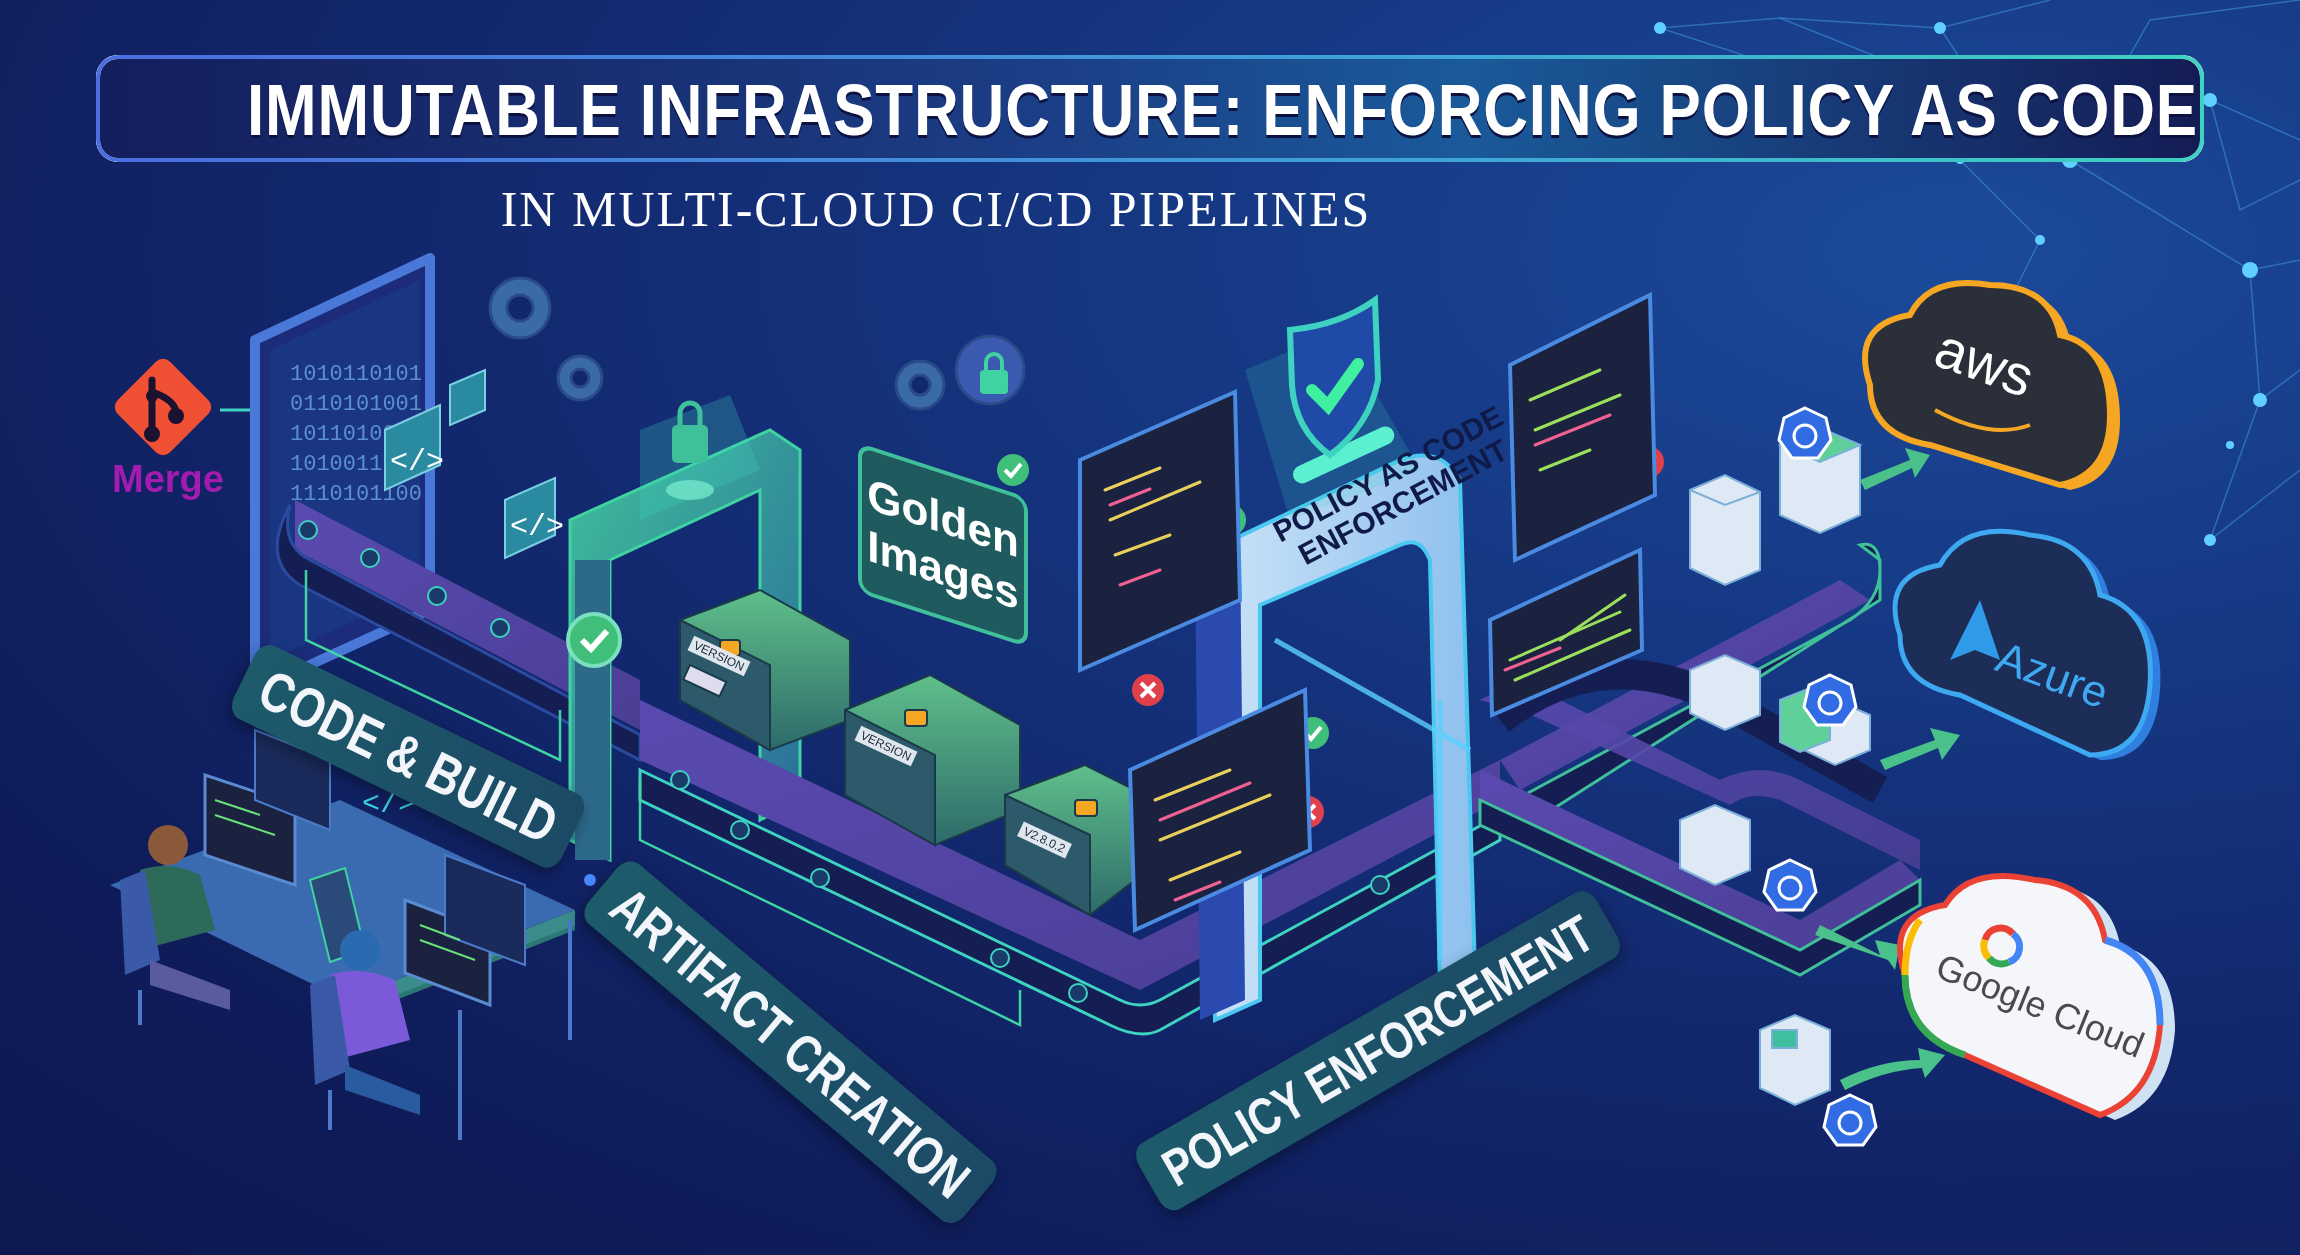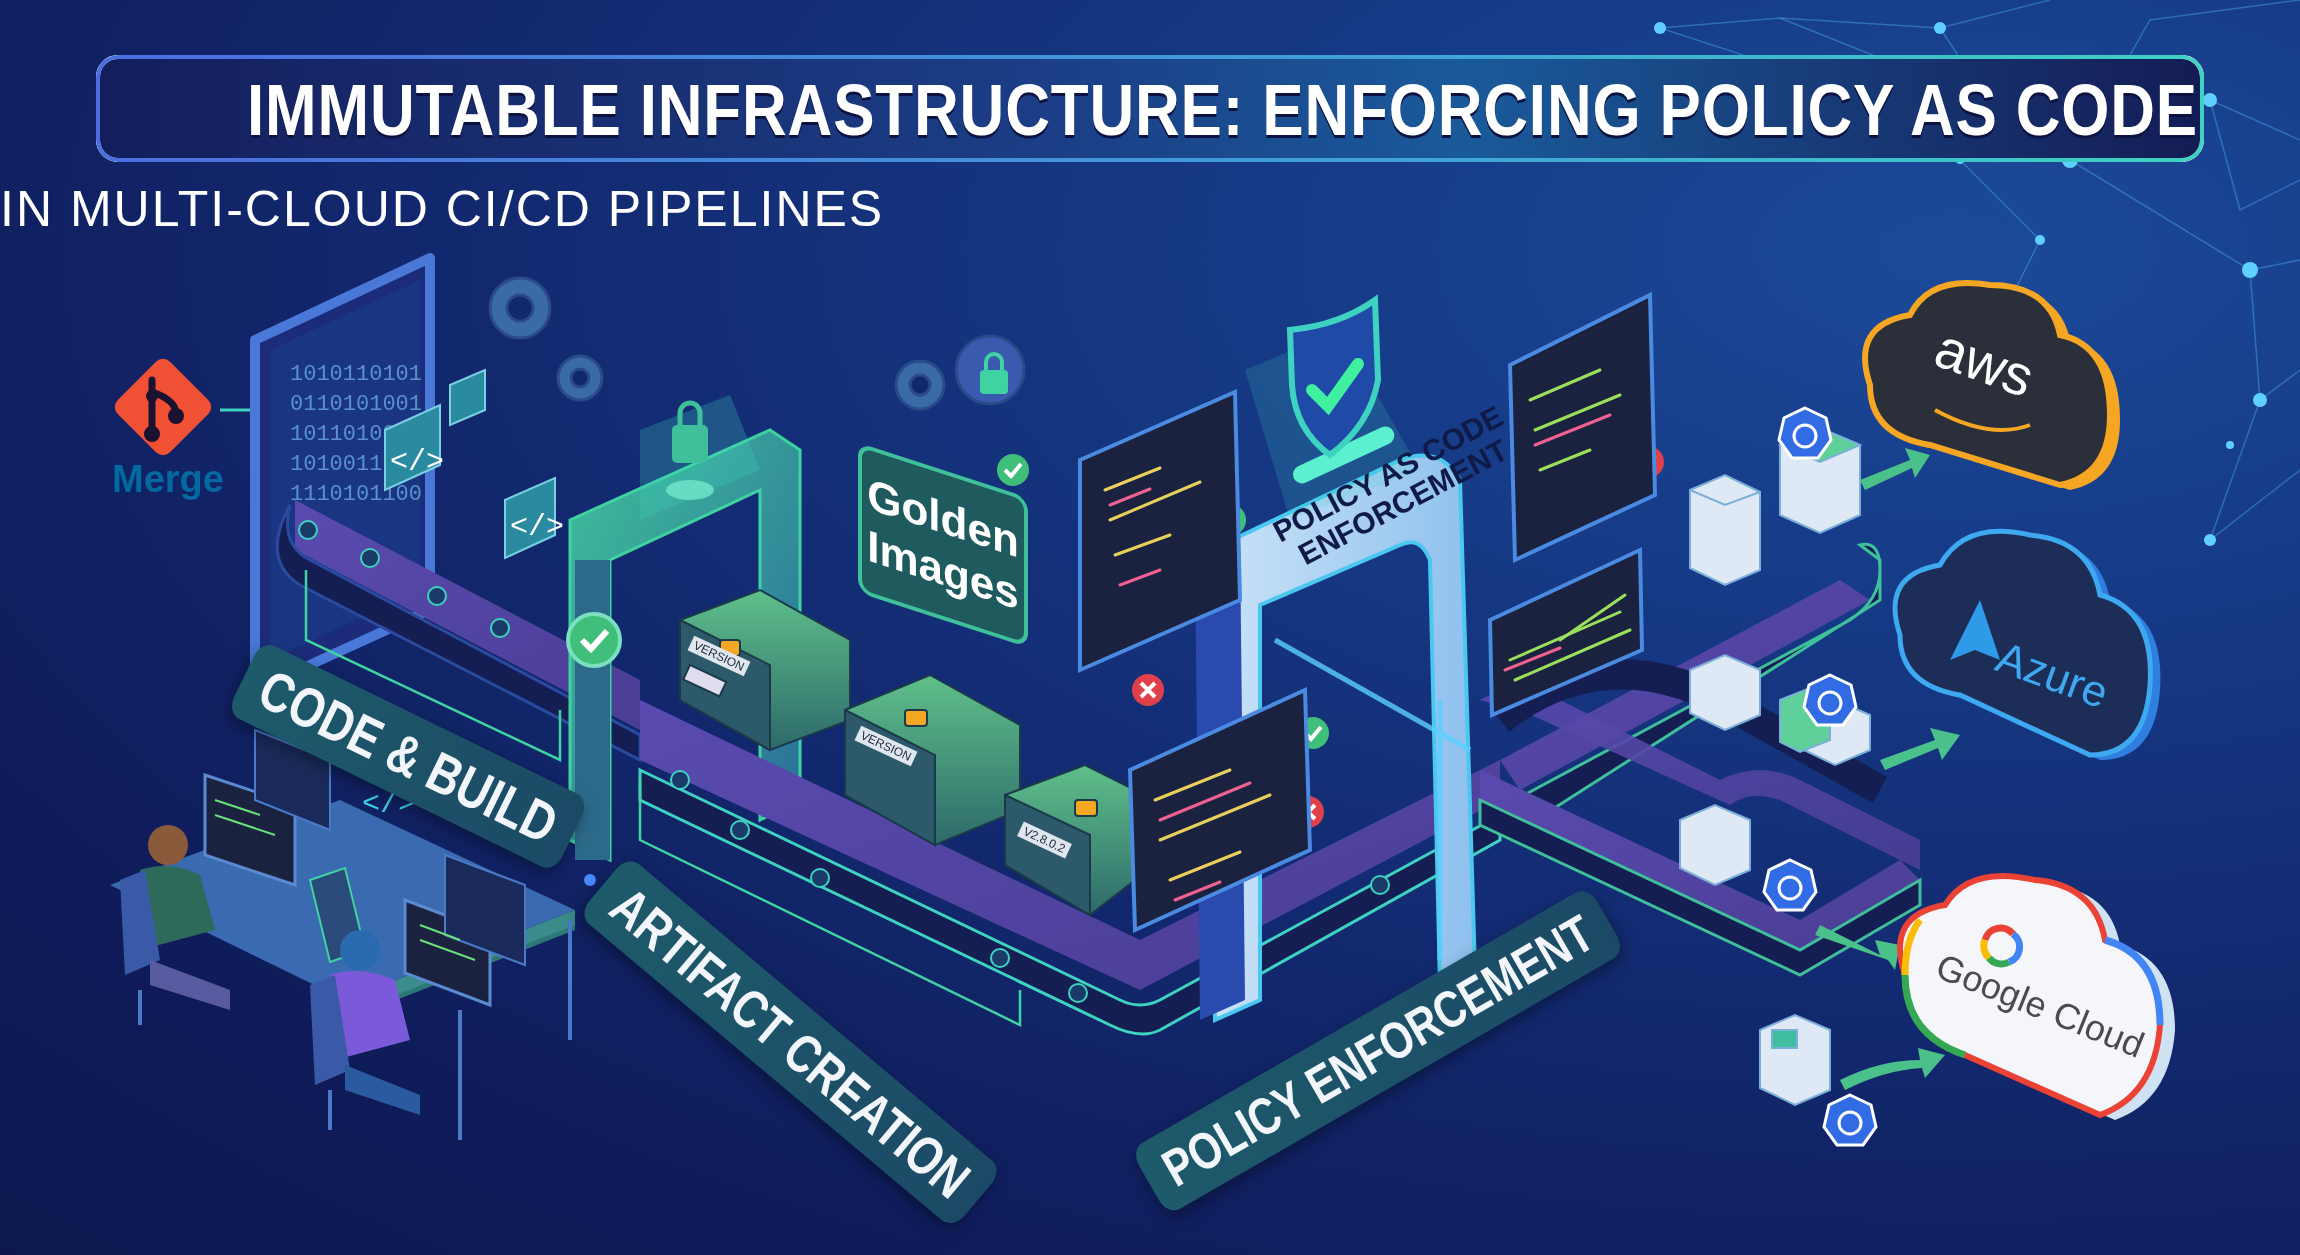--- a/index.html
+++ b/index.html
@@ -15,28 +15,28 @@
     background:linear-gradient(90deg,#141e5c 0%,#1b3e86 45%,#1a5a9a 65%,#141c55 100%);
     box-shadow:0 0 0 0 transparent;}
   .title-box::before{content:"";position:absolute;inset:-4px;border-radius:22px;padding:4px;
     background:linear-gradient(90deg,#4a6ee0,#3fa0d8 60%,#3ed3c0);
     -webkit-mask:linear-gradient(#000 0 0) content-box,linear-gradient(#000 0 0);
     -webkit-mask-composite:xor;mask-composite:exclude;}
   .title-text{position:absolute;left:0;right:0;top:10px;text-align:center;
     font-family:"Liberation Sans",sans-serif;font-weight:700;font-size:72px;letter-spacing:1px;
     color:#fff;transform:scaleX(0.86);transform-origin:center;white-space:nowrap;
     text-shadow:0 3px 0 #0b1240;}
-  .subtitle{left:0;width:1872px;top:180px;font-size:50px;font-weight:400;
-    letter-spacing:2px;color:#fff;}
+  .subtitle{left:0;width:1872px;top:180px;text-align:center;font-size:50px;font-weight:400;
+    letter-spacing:2px;color:#fff;font-family:Liberation Serif, serif;}
 
   
   .stage-label{background:linear-gradient(90deg,#1d5a6a,#1c4a66);border-radius:18px;
     font-weight:700;color:#f2f6fa;white-space:nowrap;padding:8px 26px;
     box-shadow:0 6px 18px rgba(0,0,0,.35);transform-origin:left top;}
-  .merge-label{font-size:38px;font-weight:700;color:#0369a1;}
+  .merge-label{font-size:38px;font-weight:700;color:#a21caf;}
 
   .golden{background:#1e5a5e;border:4px solid #3fbf9a;border-radius:14px;color:#fff;
     font-size:44px;font-weight:700;text-align:center;line-height:52px;
     transform:skewY(18deg);}
 
   .cloud-text{font-weight:400;white-space:nowrap;}
 </style>
 </head>
 <body>
 

